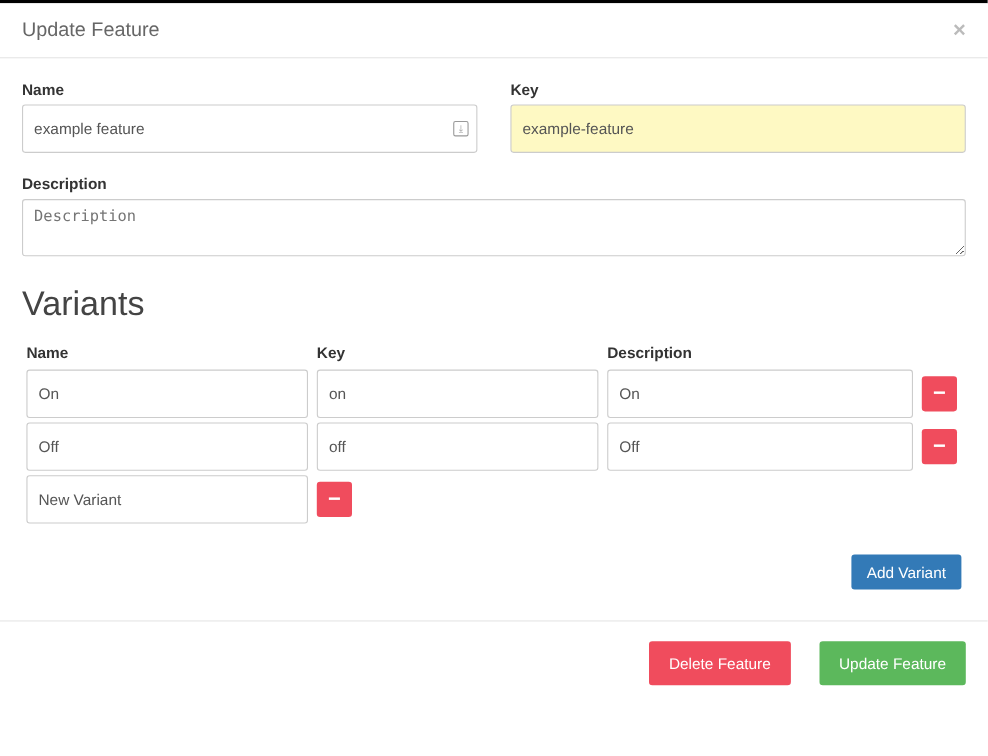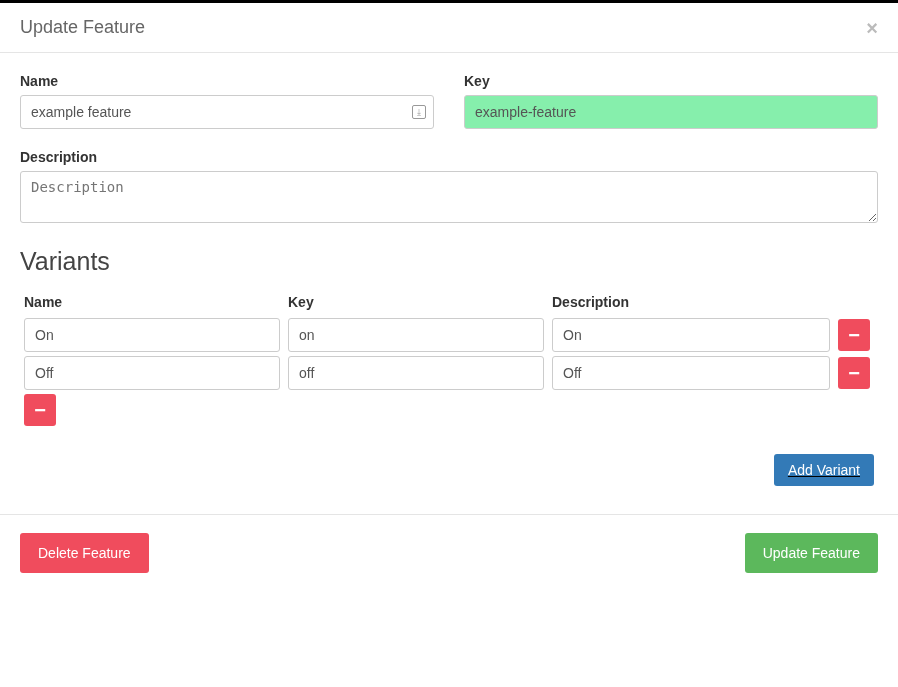--- a/index.html
+++ b/index.html
@@ -58,24 +58,24 @@
       color: #333;
       margin-bottom: 6px;
     }
     .text-input {
       width: 100%;
       padding: 7px 10px;
       border: 1px solid #ccc;
       border-radius: 3px;
       font-size: 14px;
       color: #555;
-      height: 34px;
+      height: 44px;
     }
     .text-input.readonly {
-      background: #86efac;
+      background: #fef9c3;
       color: #555;
     }
     .text-input.focused {
       border: 1px solid #66afe9;
       box-shadow: 0 0 4px rgba(102,175,233,0.6);
       outline: none;
     }
     .textarea-input {
       width: 100%;
       padding: 7px 10px;
@@ -99,21 +99,21 @@
       border: 1px solid #999;
       border-radius: 2px;
       display: flex;
       align-items: center;
       justify-content: center;
       font-size: 9px;
       color: #999;
     }
     .contact-icon::before { content: "⤓"; }
     .section-heading {
-      font-size: 25px;
+      font-size: 31px;
       color: #444;
       font-weight: 400;
       margin-top: 8px;
       margin-bottom: 18px;
     }
     .variants-table {
       padding: 0 4px;
     }
     .variants-header {
       display: flex;
@@ -163,28 +163,27 @@
     }
     .btn-success {
       background: #5cb85c;
       padding: 12px 18px;
     }
     .add-variant-row {
       display: flex;
       justify-content: flex-end;
       margin-top: 28px;
       padding-right: 4px;
-      text-decoration: underline;
     }
     .modal-footer {
       border-top: 1px solid #e5e5e5;
       padding: 18px 20px;
       display: flex;
-      justify-content: space-between;
-      gap: 10px;
+      justify-content: flex-end;
+      gap: 26px;
       margin-top: 20px;
     }
   </style>
 </head>
 <body>
 
 <div class="top-line"></div>
 
 <div class="modal">
   <div class="modal-header">
@@ -233,20 +232,21 @@
           </div>
           <div class="variants-row">
             <div class="vcol-name"><input type="text" class="text-input" value="Off" style=""></div>
             <div class="vcol-key"><input type="text" class="text-input" value="off" style=""></div>
             <div class="vcol-desc"><input type="text" class="text-input" value="Off" style=""></div>
             <div class="vcol-action"><button class="btn btn-remove">
                 <span>−</span>
               </button></div>
           </div>
           <div class="variants-row">
+            <div class="vcol-name"><input type="text" class="text-input" value="New Variant" style=""></div>
             <div class="vcol-action"><button class="btn btn-remove">
                 <span>−</span>
               </button></div>
           </div>
         </div>
     </div>
 
     <div class="add-variant-row">
       <button class="btn btn-primary">Add Variant</button>
     </div>

